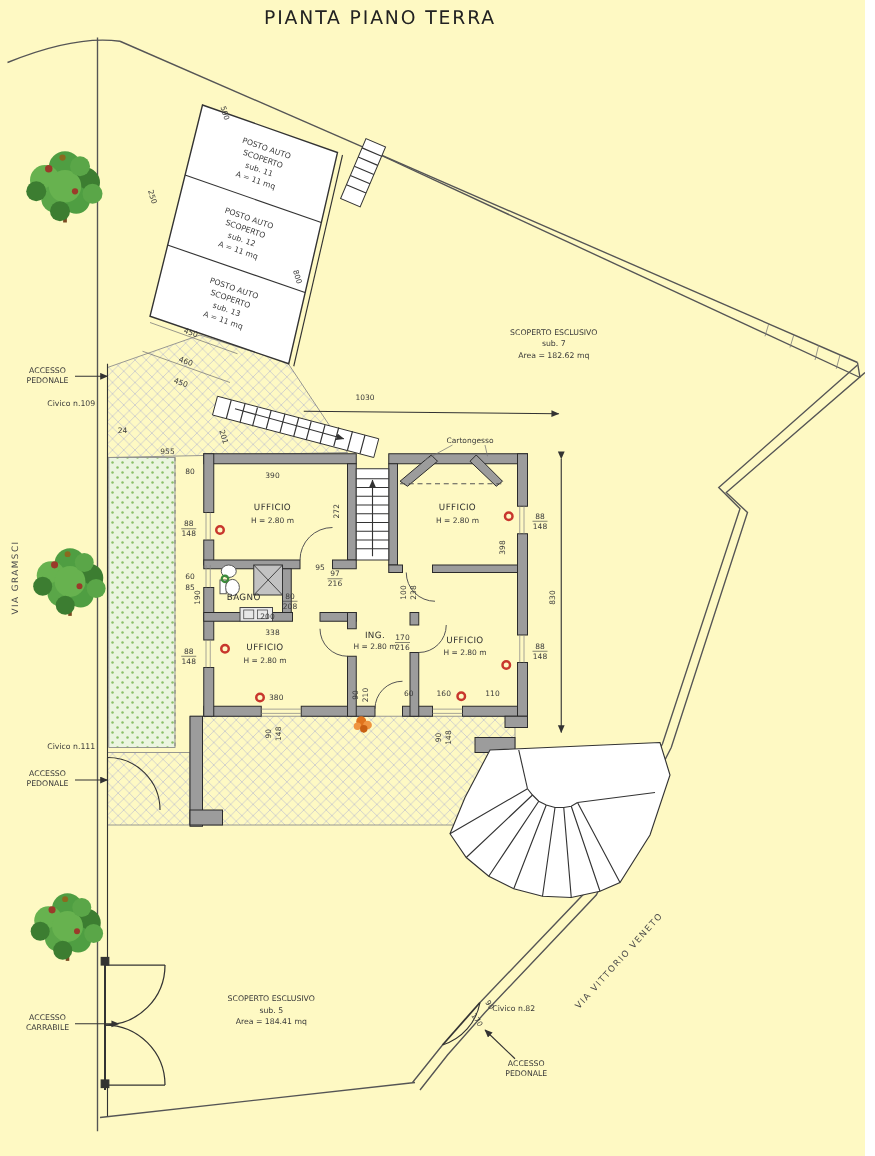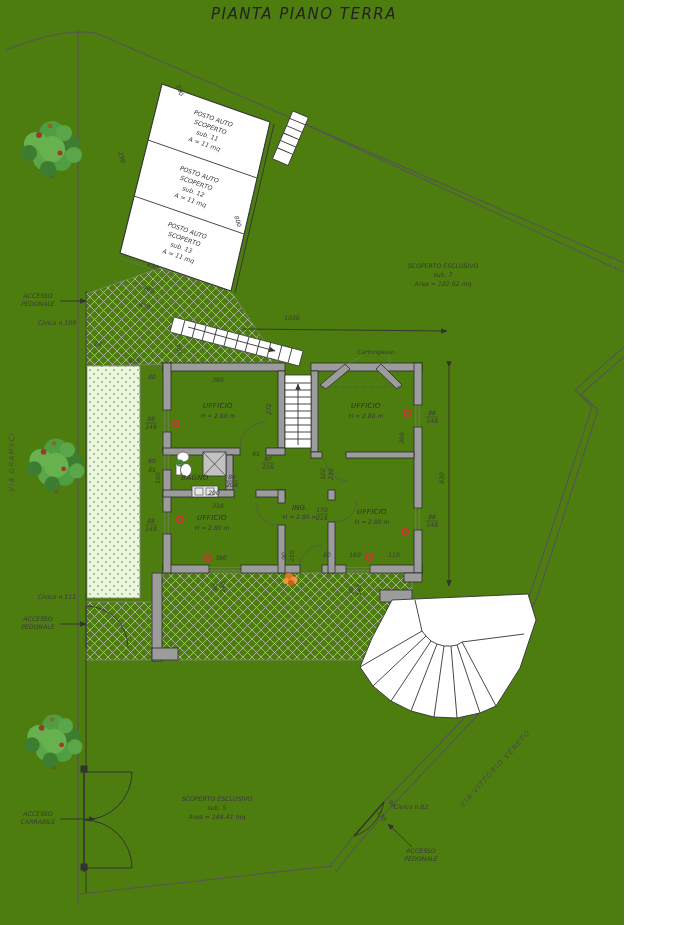--- a/index.html
+++ b/index.html
@@ -1,16 +1,16 @@
 <!DOCTYPE html>
 <html><head>
 <meta charset="utf-8">
 <style>
   html,body{margin:0;padding:0;background:#ffffff;}
-  #stage{position:relative;width:624px;height:925px;background:#4d7c0f;overflow:hidden;font-style:italic;}
+  #stage{position:relative;width:692px;height:925px;background:#fef9c3;overflow:hidden;}
   svg{position:absolute;left:0;top:0;}
   text{font-family:"DejaVu Sans",sans-serif;fill:#333;}
   .t-title{font-size:15px;letter-spacing:1.5px;fill:#222;text-anchor:middle;}
   .lbl{font-size:6.2px;text-anchor:middle;fill:#3a3a3a;}
   .room{font-size:7px;text-anchor:middle;letter-spacing:.3px;fill:#2f2f2f;}
   .roomh{font-size:6px;text-anchor:middle;fill:#3a3a3a;}
   .dim{font-size:6px;text-anchor:middle;fill:#3a3a3a;}
   .street{font-size:7px;letter-spacing:1.2px;fill:#4a4a4a;text-anchor:middle;}
   .note{font-size:6px;text-anchor:middle;fill:#3a3a3a;}
   .wall{fill:#9c9c9c;stroke:#2b2b2b;stroke-width:.8;}

